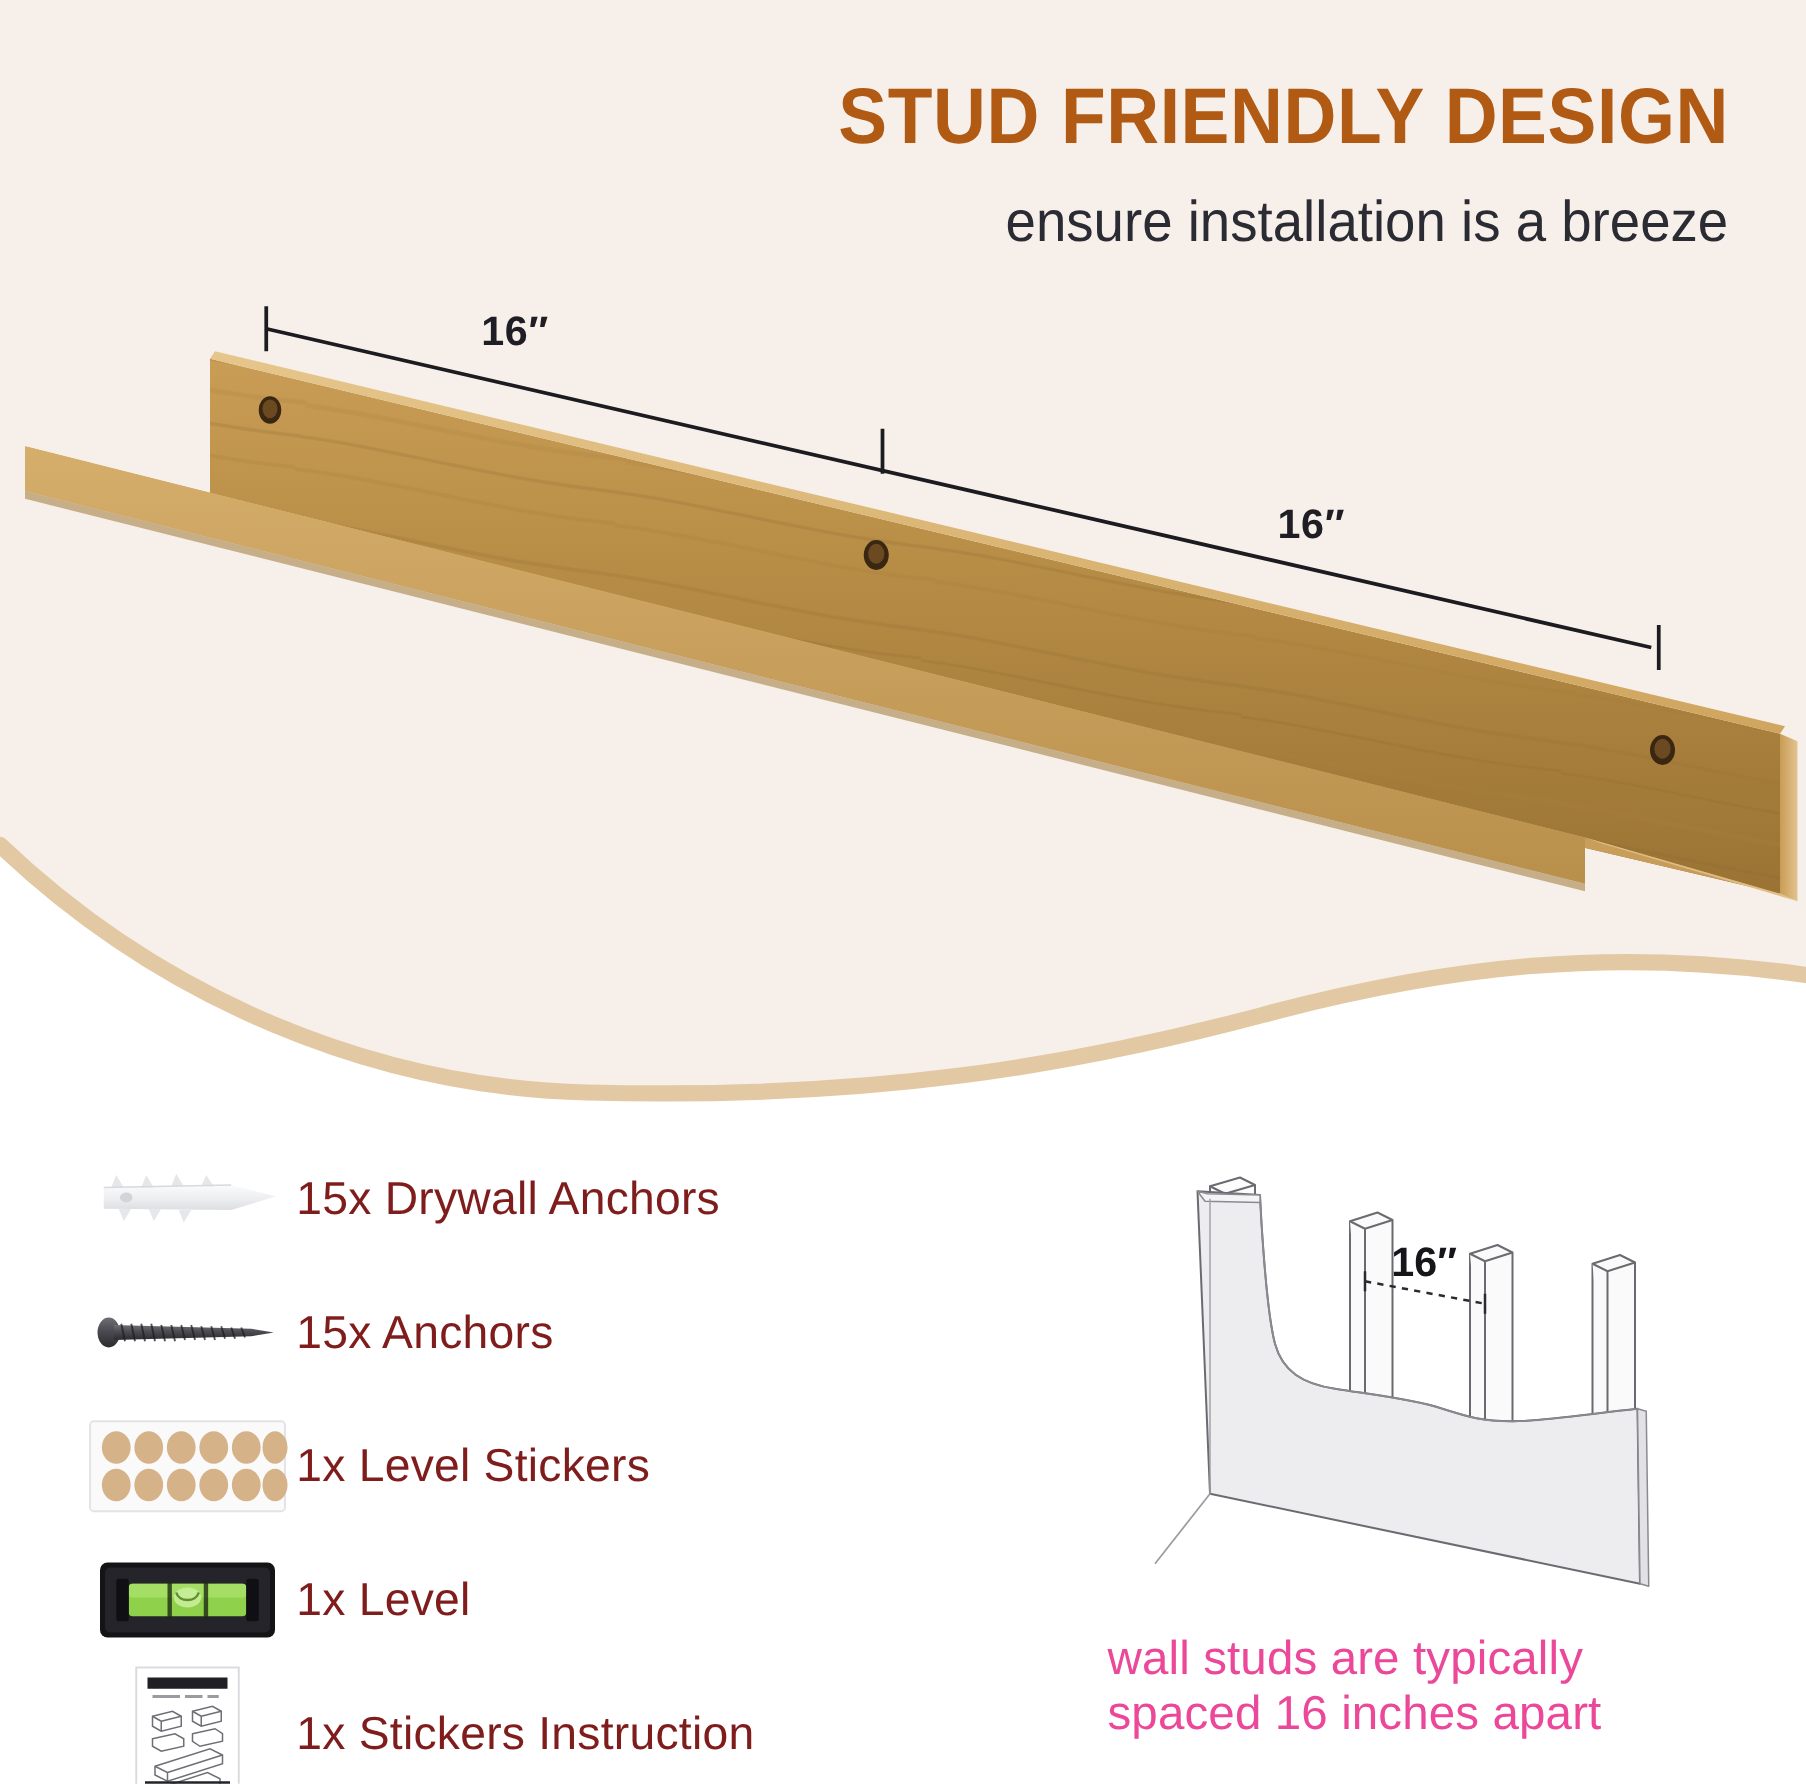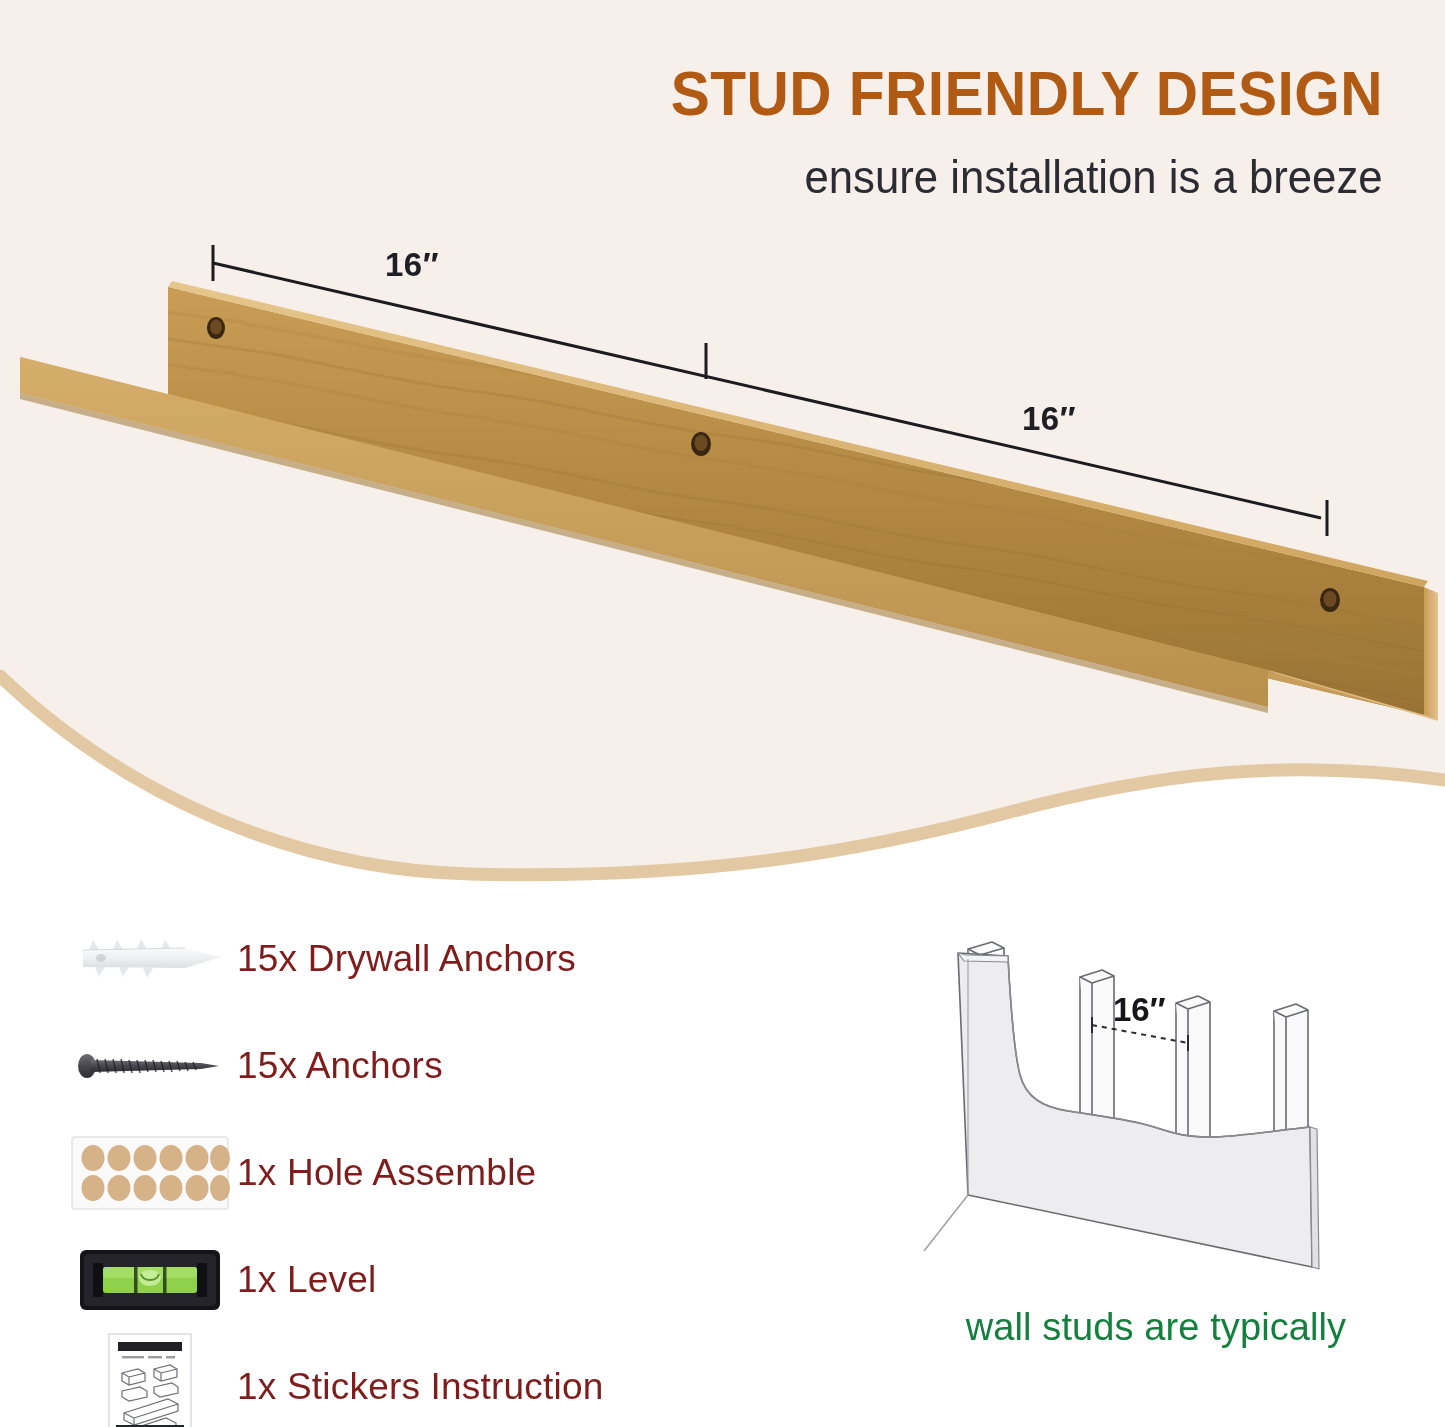--- a/index.html
+++ b/index.html
@@ -46,21 +46,21 @@
 
   
   #stud-figure{position:absolute;left:880px;top:915px;width:520px;height:380px;}
   #stud-figure svg{display:block;width:100%;height:100%;overflow:visible;}
   #stud-dim-label{
     position:absolute;left:1113px;top:991px;
     font-size:33px;font-weight:700;color:#15151A;white-space:nowrap;
   }
   #stud-caption{
     position:absolute;left:886px;top:1305px;width:540px;
-    font-size:38px;line-height:1.17;color:#15803d;letter-spacing:.1px;text-align:center;
+    font-size:38px;line-height:1.17;color:#ec4899;letter-spacing:.1px;
   }
   #stud-caption span{display:block;white-space:nowrap;}
 </style>
 </head>
 <body>
 
 <div id="hero-panel">
   <svg viewBox="0 0 1445 900" preserveAspectRatio="none" aria-hidden="true">
     <path d="M0,0 L1445,0 L1445,780
              C1290,758 1160,772 1010,812
@@ -234,21 +234,21 @@
             <ellipse cx="149" cy="22" rx="10" ry="13"></ellipse>
           <ellipse cx="22" cy="52" rx="11.5" ry="13"></ellipse>
             <ellipse cx="48" cy="52" rx="11.5" ry="13"></ellipse>
           <ellipse cx="74" cy="52" rx="11.5" ry="13"></ellipse>
             <ellipse cx="100" cy="52" rx="11.5" ry="13"></ellipse>
           <ellipse cx="126" cy="52" rx="11.5" ry="13"></ellipse>
             <ellipse cx="149" cy="52" rx="10" ry="13"></ellipse>
         </g>
       </svg>
     </div>
-    <div class="acc-label">1x Hole Assemble</div>
+    <div class="acc-label">1x Level Stickers</div>
   </div>
 
   <div class="acc-row">
     <div class="acc-icon">
       <svg width="142" height="62" viewBox="0 0 142 62">
         <rect x="1" y="1" width="140" height="60" rx="6" fill="#141417"></rect>
         <rect x="5" y="5" width="132" height="52" rx="4" fill="#24242A"></rect>
         <rect x="24" y="18" width="94" height="26" rx="3" fill="#8FD14A"></rect>
         <rect x="24" y="18" width="94" height="11" rx="3" fill="#A9E06A" opacity=".85"></rect>
         <rect x="55" y="16" width="3.5" height="30" fill="#1D2B12" opacity=".8"></rect>
@@ -336,13 +336,14 @@
       <line x1="212" y1="110" x2="308" y2="128" stroke="#2A2A30" stroke-width="2" stroke-dasharray="5 5"></line>
       <line x1="212" y1="102" x2="212" y2="118" stroke="#2A2A30" stroke-width="2"></line>
       <line x1="308" y1="120" x2="308" y2="136" stroke="#2A2A30" stroke-width="2"></line>
     </g>
   </svg>
 </div>
 <div id="stud-dim-label">16″</div>
 
 <div id="stud-caption">
   <span>wall studs are typically</span>
+  <span>spaced 16 inches apart</span>
 </div>
 
 </body></html>

